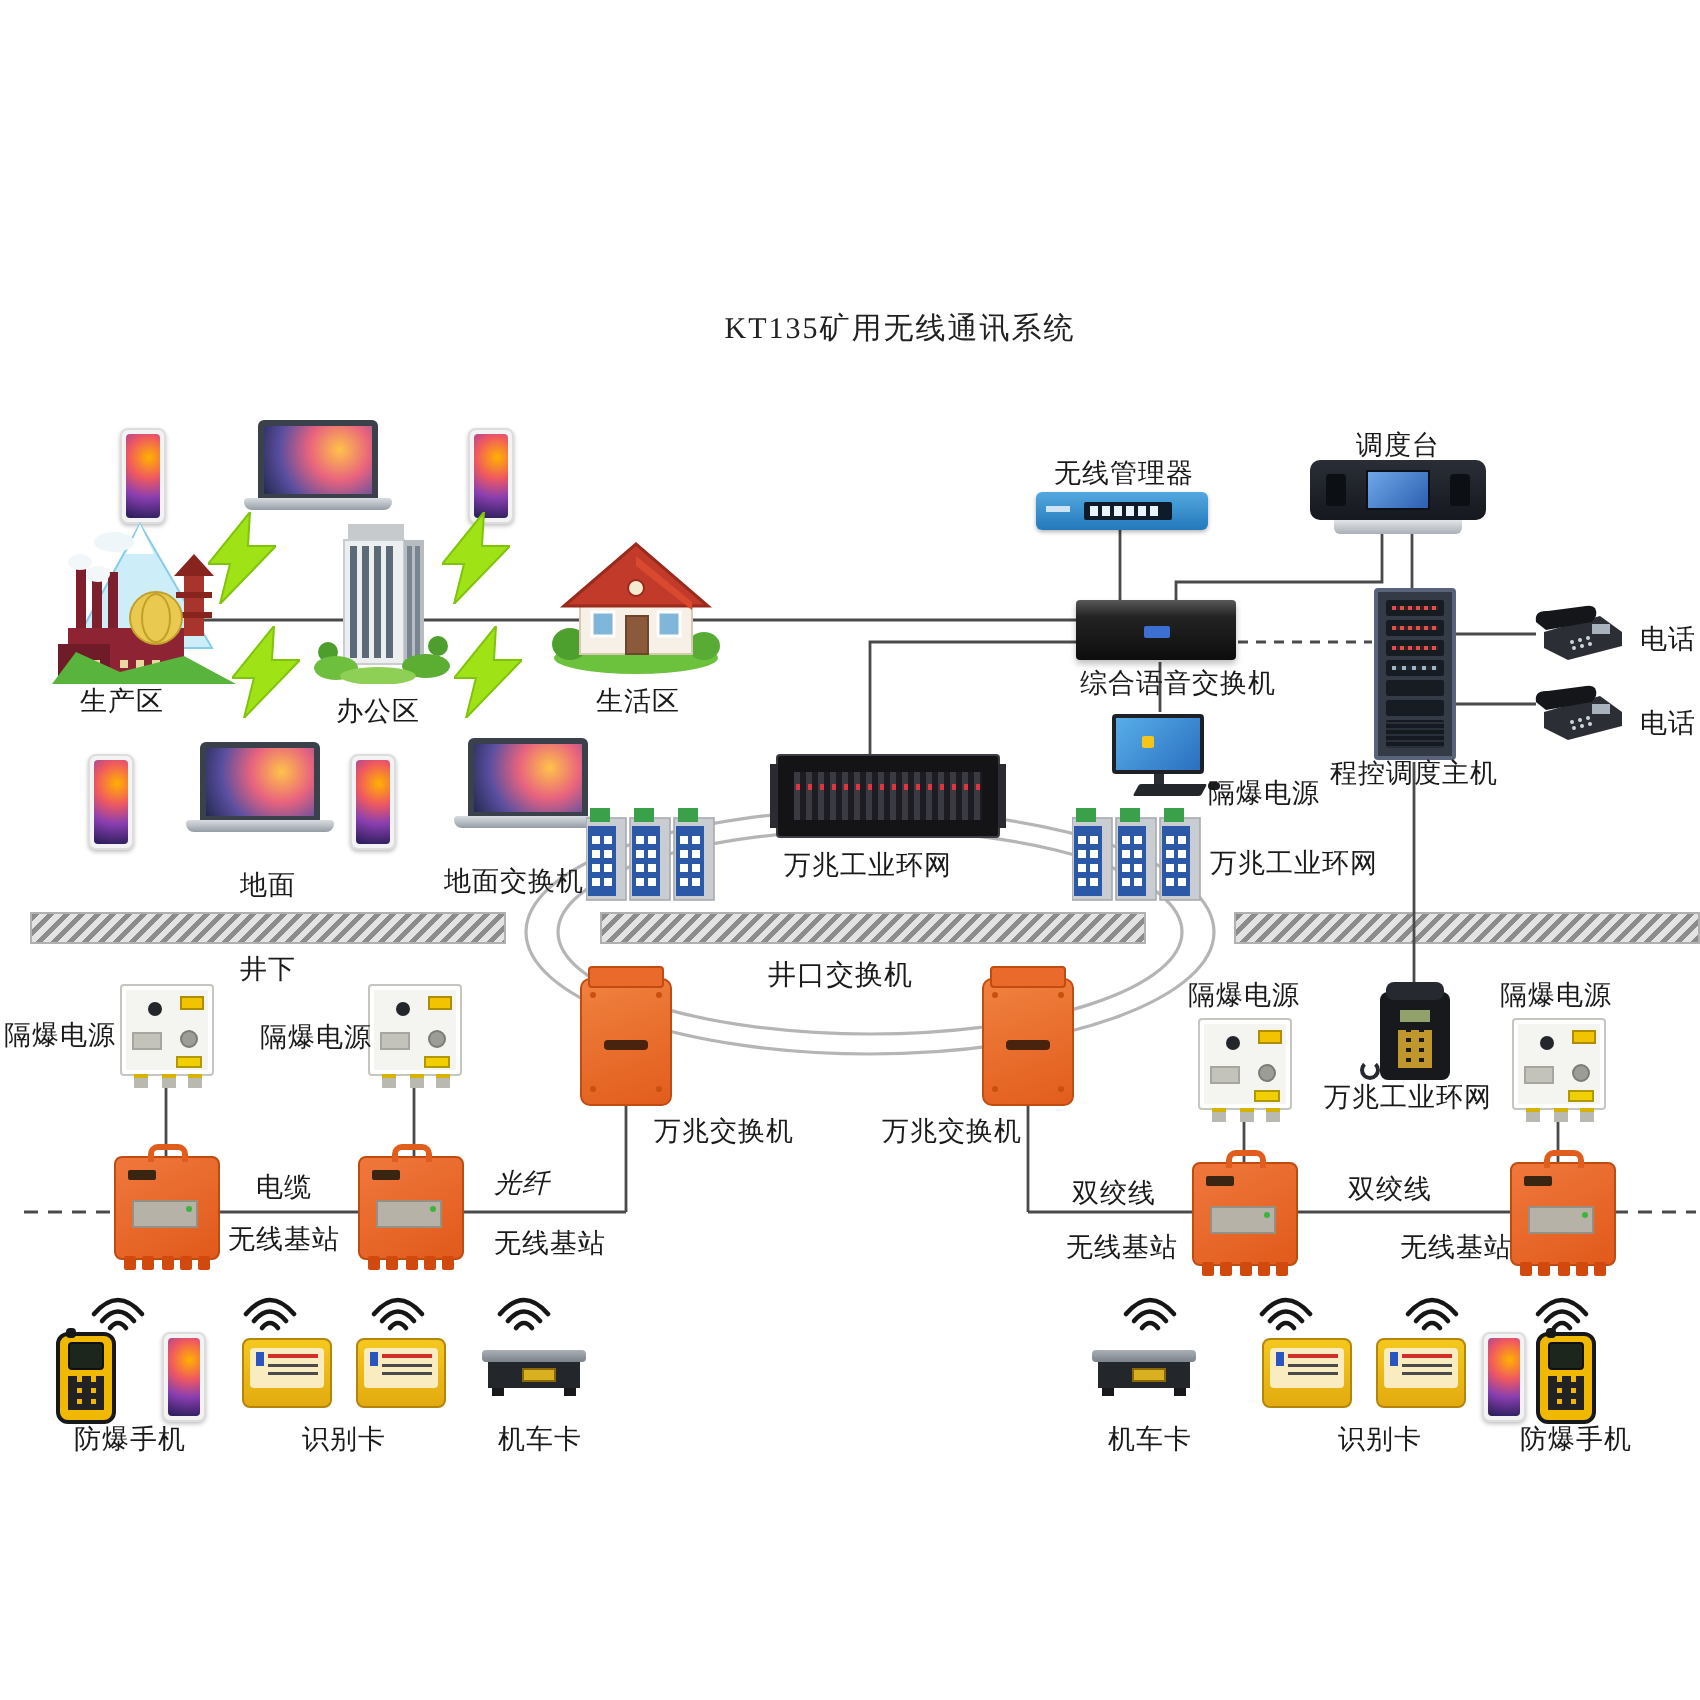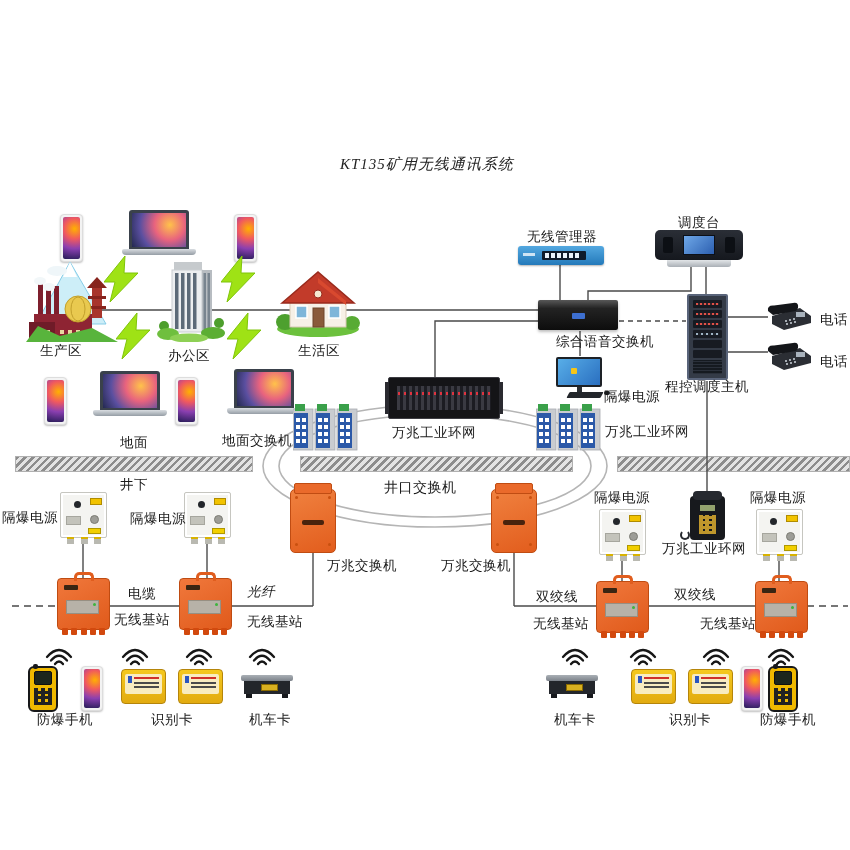--- a/index.html
+++ b/index.html
@@ -1,21 +1,21 @@
 <!DOCTYPE html>
 <html><head>
 <meta charset="utf-8">
 <style>
   * { margin:0; padding:0; box-sizing:border-box; }
   html,body { width:850px; height:850px; background:#fff; }
   body { font-family:"Liberation Serif","DejaVu Serif",serif; }
   .canvas { position:relative; width:850px; height:850px; background:#fff; overflow:hidden; }
 
   .lbl { position:absolute; font-size:13.5px; color:#1a1a1a; white-space:nowrap; z-index:6; letter-spacing:.5px; }
-  .title { position:absolute; left:340px; top:155px; width:220px; font-size:15px; color:#222; z-index:6; letter-spacing:1px;font-style:italic; }
+  .title { position:absolute; left:340px; top:155px; width:220px; text-align:center; font-size:15px; color:#222; z-index:6; letter-spacing:1px; }
 
   svg.wires { position:absolute; left:0; top:0; z-index:2; }
   .bar { position:absolute; top:456px; height:16px; z-index:1;
          background: repeating-linear-gradient(135deg,#8c8c8c 0 2.5px,#e3e3e3 2.5px 5.5px);
          border:1px solid #b0b0b0; }
 
   .dev { position:absolute; z-index:3; }
 
   
   .sphone { width:23px; height:48px; border-radius:4px; background:#f3f3f3; border:1px solid #ddd;
@@ -316,21 +316,21 @@
         <div class="hs l"></div>
         <div class="cscr"></div>
         <div class="hs r"></div>
       </div>
     <div class="base"></div>
   </div>
 
   <div class="dev vswitch" style="left:538px; top:300px;">
       <div class="chip"></div>
     </div>
-  <div class="lbl" style="left:556px; top:333px;">综合语音交换机</div>
+  <div class="lbl" style="left:540px; top:333px;">综合语音交换机</div>
 
   <div class="dev rack" style="left:687px; top:294px;">
     <div class="mod red"></div>
       <div class="mod red"></div>
       <div class="mod red"></div>
     <div class="mod ctrl"></div>
       <div class="mod"></div>
       <div class="mod"></div>
     <div class="vent"></div>
   </div>

